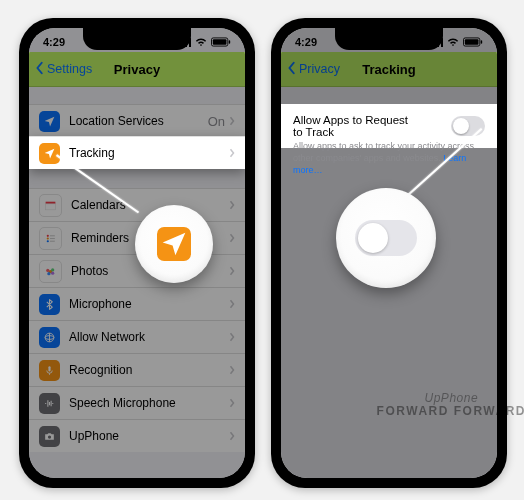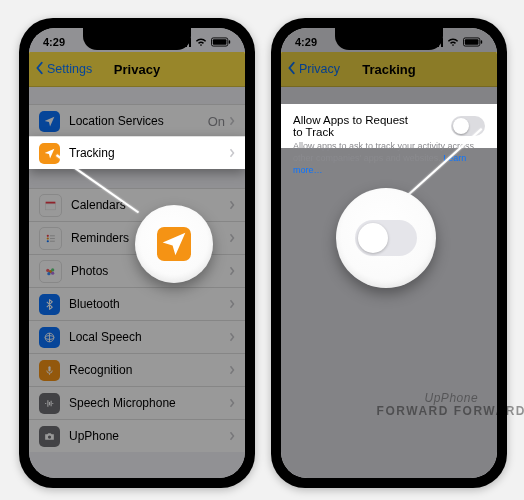--- a/index.html
+++ b/index.html
@@ -87,21 +87,21 @@
 
   
   .navbar {
     position: absolute;
     top: 24px; left: 0; right: 0;
     height: 34px;
     display: flex;
     align-items: center;
     justify-content: center;
     border-bottom: 0.5px solid rgba(0,0,0,0.15);
-    background: #fde047;
+    background: #bef264;
     z-index: 10;
   }
   .nav-title {
     font-size: 13px;
     font-weight: 600;
     color: #000;
   }
   .nav-back {
     position: absolute;
     left: 6px;
@@ -375,36 +375,36 @@
                 <polyline points="2,1 6,6 2,11"></polyline>
               </svg>
             </span>
       </div>
       <div class="row">
         <span class="ricon" style="background:#0b74ff">
           <svg viewBox="0 0 24 24" fill="none" stroke="#fff" stroke-width="2" stroke-linejoin="round">
                 <path d="M7 7l10 10-5 4V3l5 4L7 17"></path>
               </svg>
         </span>
-        <span class="label">Bluetooth</span>
+        <span class="label">Microphone</span>
         <span class="chev">
               <svg viewBox="0 0 8 12" fill="none" stroke="currentColor" stroke-width="2">
                 <polyline points="2,1 6,6 2,11"></polyline>
               </svg>
             </span>
       </div>
       <div class="row">
         <span class="ricon" style="background:#0b74ff">
           <svg viewBox="0 0 24 24" fill="none" stroke="#fff" stroke-width="1.7">
                 <circle cx="12" cy="12" r="8"></circle>
                 <ellipse cx="12" cy="12" rx="8" ry="3.5"></ellipse>
                 <path d="M12 4v16"></path>
               </svg>
         </span>
-        <span class="label">Local Speech</span>
+        <span class="label">Allow Network</span>
         <span class="chev">
               <svg viewBox="0 0 8 12" fill="none" stroke="currentColor" stroke-width="2">
                 <polyline points="2,1 6,6 2,11"></polyline>
               </svg>
             </span>
       </div>
       <div class="row">
         <span class="ricon" style="background:#f59314">
           <svg viewBox="0 0 24 24" fill="#fff">
                 <rect x="10" y="4" width="4" height="10" rx="2"></rect>

